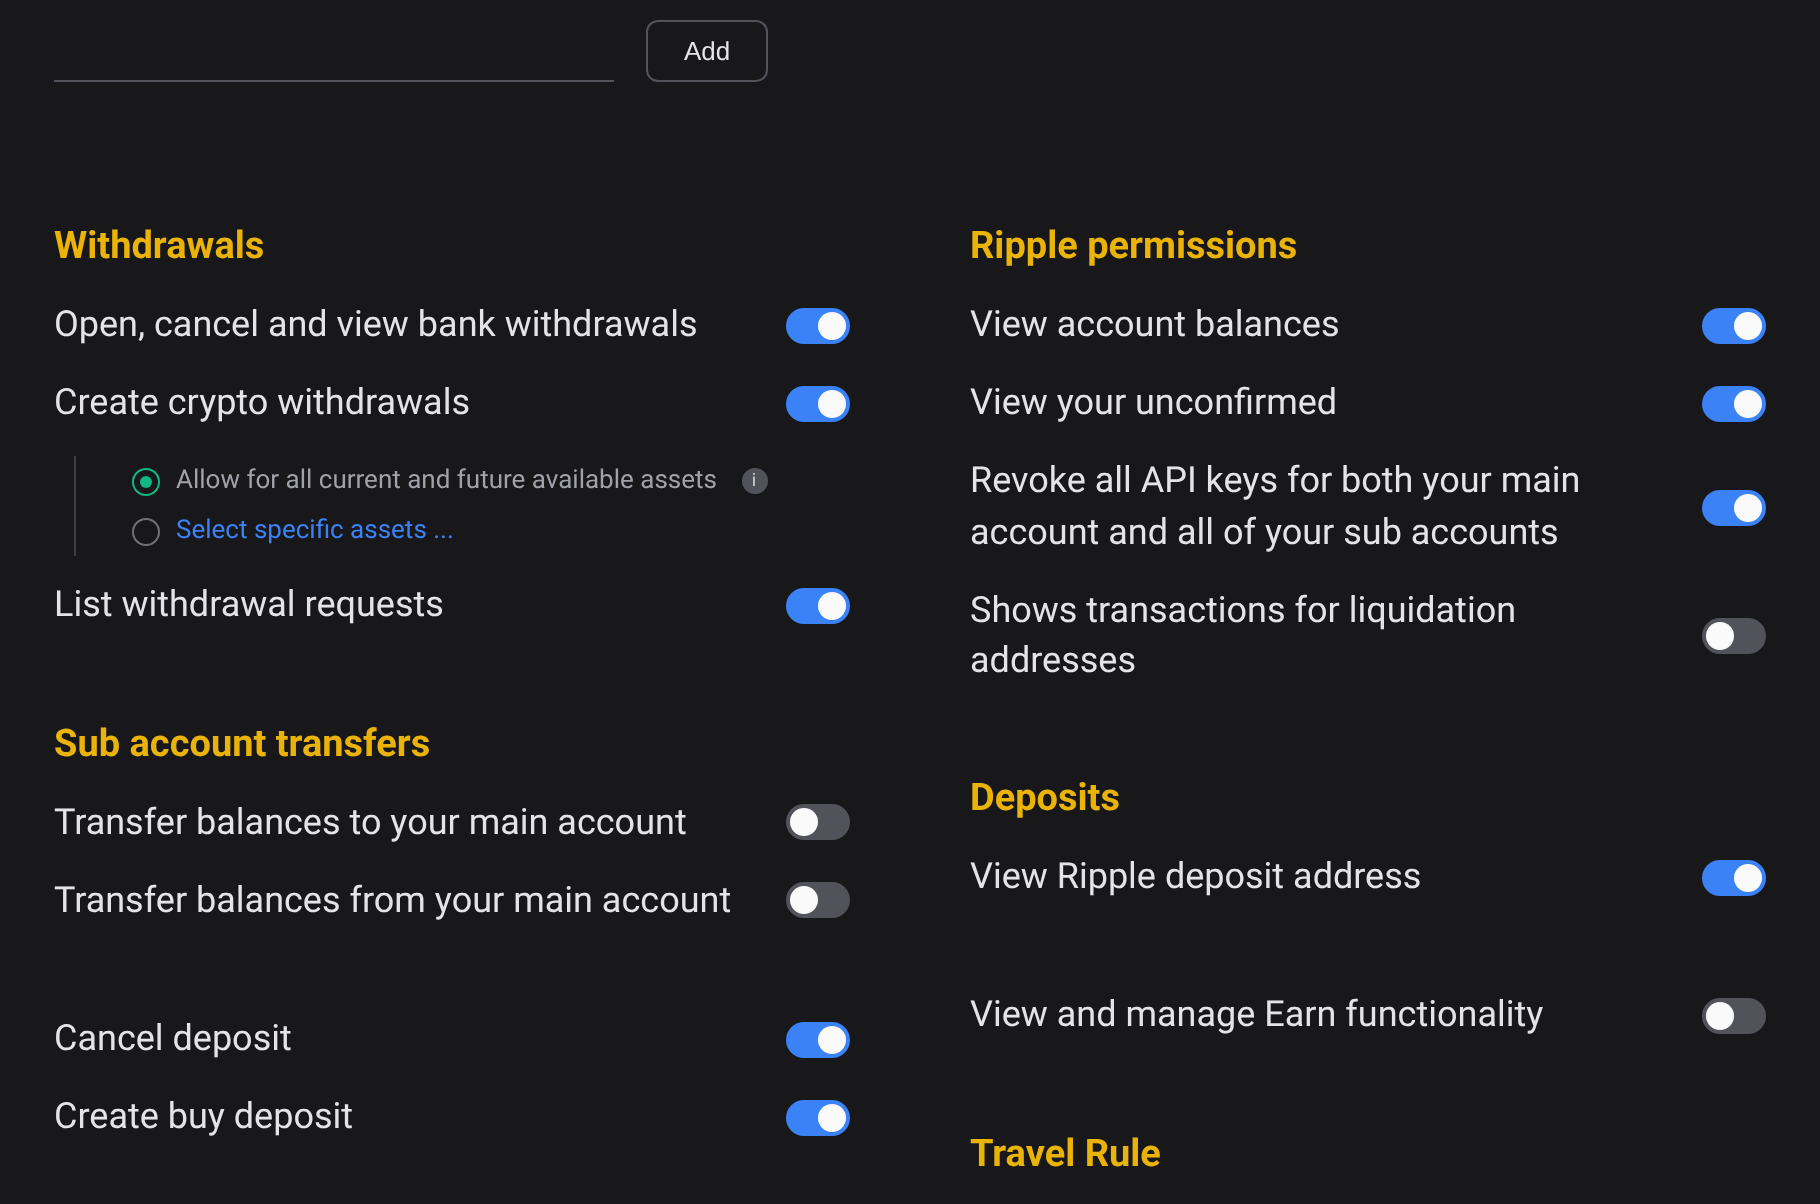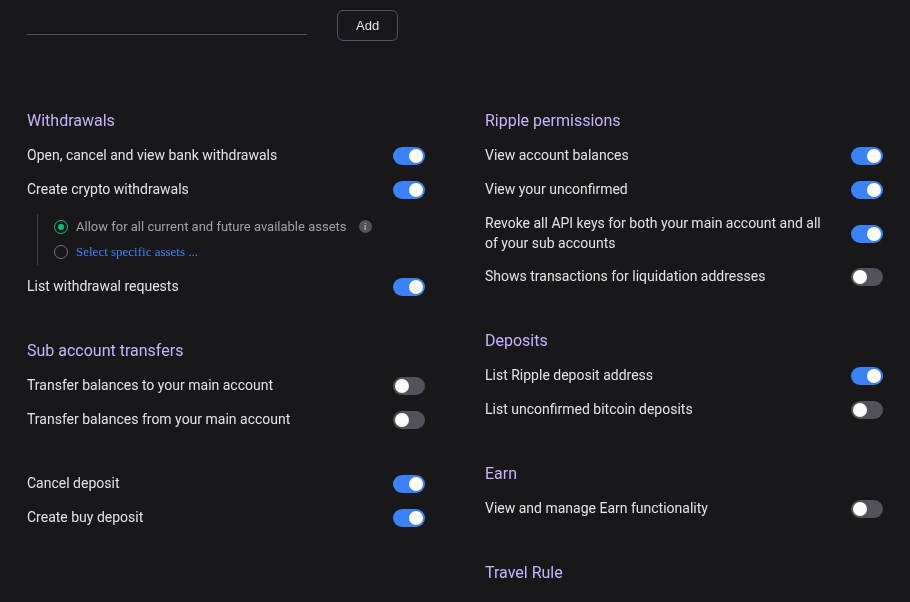--- a/index.html
+++ b/index.html
@@ -12,22 +12,22 @@
       color: #e4e4e7;
       font-family: -apple-system, BlinkMacSystemFont, "Segoe UI", Roboto, sans-serif;
       font-size: 14px;
       width: 910px;
       height: 602px;
       overflow: hidden;
       padding: 0 27px;
     }
     .top-row {
       display: flex;
-      align-items: center;
-      gap: 30px;
+      align-items: flex-end;
+      gap: 16px;
       margin-bottom: 70px;
     }
     .input-wrap {
       flex: 0 0 280px;
     }
     .text-input {
       width: 100%;
       background: transparent;
       border: none;
       border-bottom: 1px solid #52525b;
@@ -50,34 +50,34 @@
       display: flex;
       gap: 60px;
     }
     .col {
       flex: 1;
     }
     .section {
       margin-bottom: 44px;
     }
     .section-title {
-      font-size: 16px;
-      font-weight: 400;
-      color: #c4b5fd;
+      font-size: 19px;
+      font-weight: 700;
+      color: #eab308;
       margin-bottom: 16px;
     }
     .perm-row {
       display: flex;
       align-items: center;
       justify-content: space-between;
       margin-bottom: 14px;
       min-height: 20px;
     }
     .perm-label {
-      font-size: 14px;
+      font-size: 18px;
       color: #e4e4e7;
       flex: 1;
       padding-right: 20px;
       line-height: 1.4;
     }
     .toggle {
       width: 32px;
       height: 18px;
       background: #52525b;
       border-radius: 9px;
@@ -98,21 +98,21 @@
       top: 2px;
       left: 2px;
       transition: left 0.15s;
     }
     .toggle.on::after {
       left: 16px;
     }
     .radio-group {
       margin: 6px 0 12px 10px;
       border-left: 1px solid #3f3f46;
-      padding-left: 4px;
+      padding-left: 16px;
     }
     .radio-row {
       display: flex;
       align-items: center;
       gap: 8px;
       padding: 5px 0 5px 12px;
       font-size: 13px;
     }
     .radio {
       width: 14px;
@@ -135,21 +135,20 @@
       top: 50%;
       left: 50%;
       transform: translate(-50%, -50%);
     }
     .radio-label-muted {
       color: #a1a1aa;
     }
     .radio-label-link {
       color: #3b82f6;
       cursor: pointer;
-      font-family: Liberation Serif, serif;
     }
     .info-icon {
       width: 13px;
       height: 13px;
       border-radius: 50%;
       background: #52525b;
       color: #d4d4d8;
       font-size: 9px;
       display: inline-flex;
       align-items: center;
@@ -256,32 +255,27 @@
       <div class="perm-row">
         <div class="perm-label">Shows transactions for liquidation addresses</div>
         <div class="toggle"></div>
       </div>
     </div>
 
     <div class="section">
       <div class="section-title">Deposits</div>
 
       <div class="perm-row">
-        <div class="perm-label">List Ripple deposit address</div>
-        <div class="toggle on"></div>
-      </div>
-
-      <div class="perm-row">
-        <div class="perm-label">List unconfirmed bitcoin deposits</div>
-        <div class="toggle"></div>
-      </div>
-    </div>
-
-    <div class="section">
-      <div class="section-title">Earn</div>
+        <div class="perm-label">View Ripple deposit address</div>
+        <div class="toggle on"></div>
+      </div>
+
+    </div>
+
+    <div class="section">
 
       <div class="perm-row">
         <div class="perm-label">View and manage Earn functionality</div>
         <div class="toggle"></div>
       </div>
     </div>
 
     <div class="section">
       <div class="section-title">Travel Rule</div>
 

